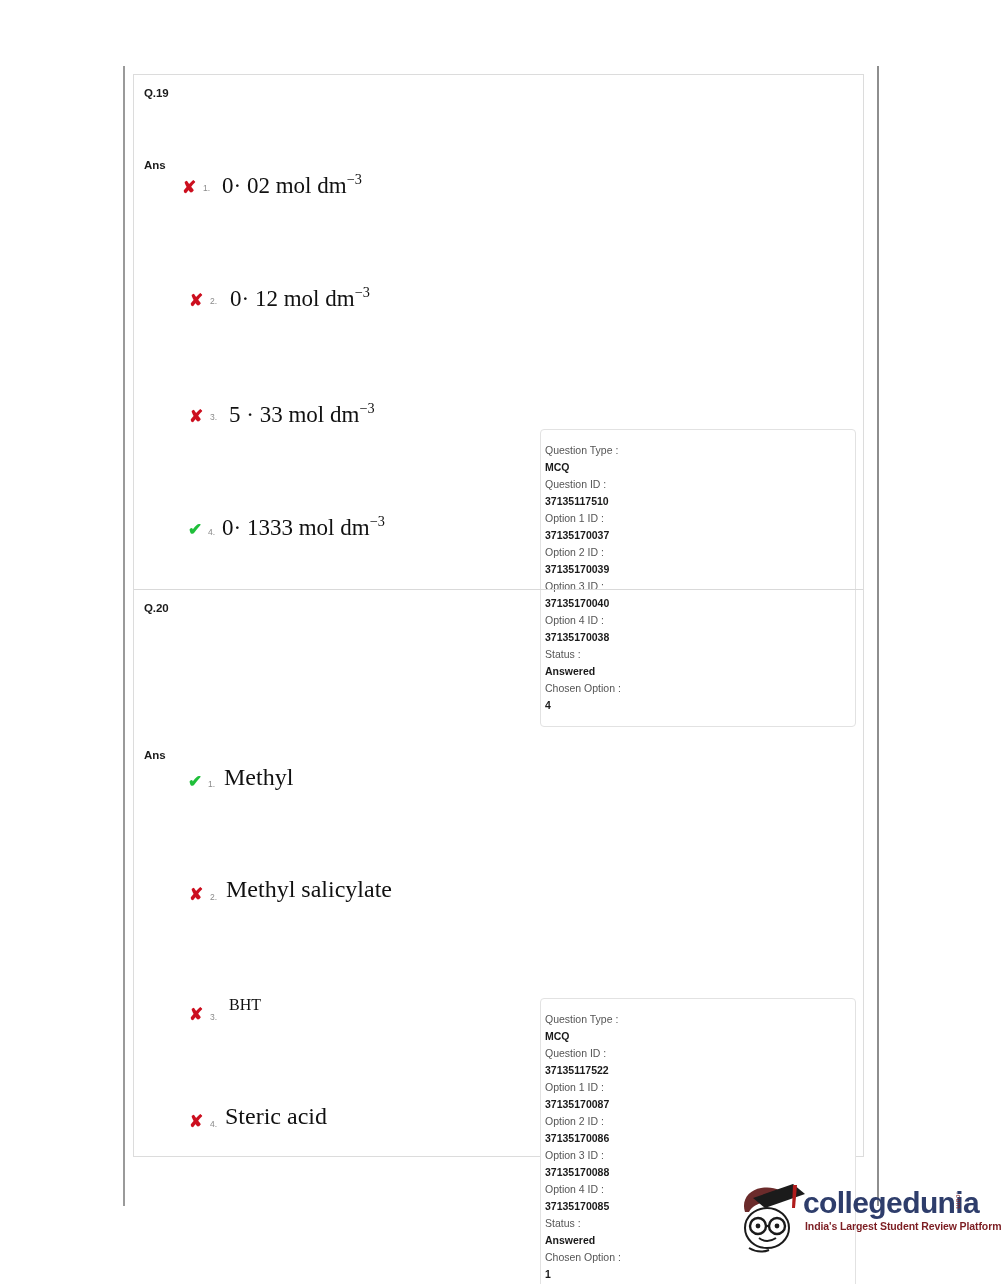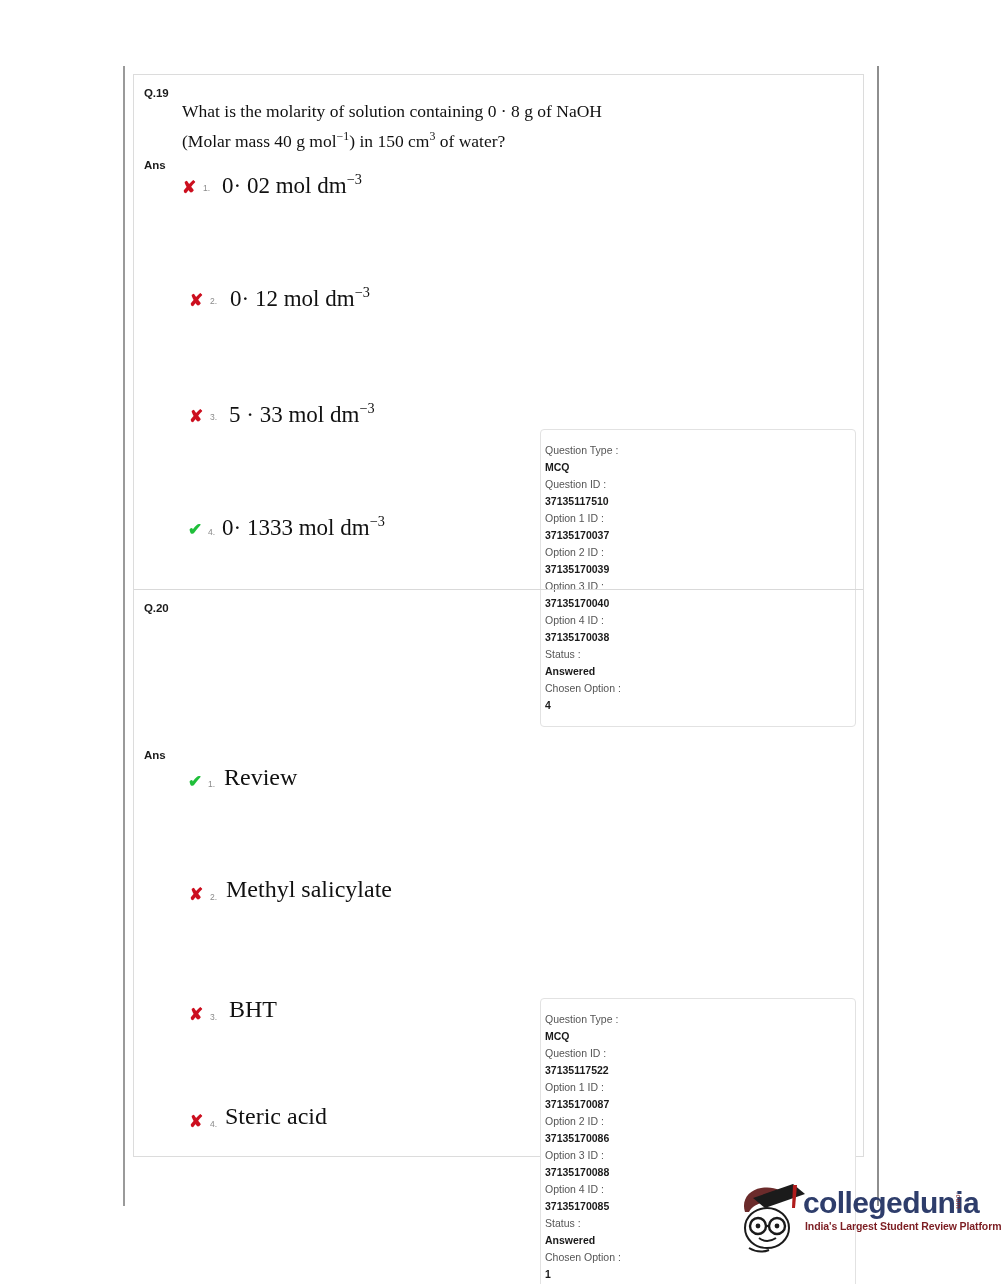--- a/index.html
+++ b/index.html
@@ -267,24 +267,20 @@
 
 <div class="page-rule-left"></div>
 <div class="page-rule-right"></div>
 
 <div class="content-box">
 
   <div class="question" style="position:absolute;left:0;top:0;width:729px;height:514px;">
 
     <div class="qnum" style="left:10px;top:12px;">Q.19</div>
 
-    <div class="qtext q19-stem">
-      <span class="line"><span>What is the molarity of solution containing 0 · 8 g of NaOH</span></span>
-      <span class="line"><span>(Molar mass 40 g mol</span><sup>−1</sup><span>) in 150 cm</span><sup>3</sup><span> of water?</span></span>
-    </div>
 
     <div class="ans-label" style="left:10px;top:84px;">Ans</div>
 
     <div class="options">
 
       <div class="option" style="height:48px;">
         <span class="opt-mark wrong" style="left:44px;top:104px;">✘</span>
         <span class="opt-num" style="left:69px;top:108px;">1.</span>
         <span class="opt-text" style="left:88px;top:96px;font-size:23px;"><span>0· 02 mol dm</span><sup>−3</sup></span>
       </div>
@@ -352,33 +348,33 @@
 
 
 
     <div class="ans-label" style="left:10px;top:159px;">Ans</div>
 
     <div class="options">
 
       <div class="option" style="height:48px;">
         <span class="opt-mark right" style="left:50px;top:183px;">✔</span>
         <span class="opt-num" style="left:74px;top:189px;">1.</span>
-        <span class="opt-text" style="left:90px;top:174px;font-size:24px;"><span>Review</span></span>
+        <span class="opt-text" style="left:90px;top:174px;font-size:24px;"><span>Methyl</span></span>
       </div>
 
       <div class="option" style="height:48px;">
         <span class="opt-mark wrong" style="left:51px;top:248px;">✘</span>
         <span class="opt-num" style="left:76px;top:254px;">2.</span>
         <span class="opt-text" style="left:92px;top:238px;font-size:24px;"><span>Methyl salicylate</span></span>
       </div>
 
       <div class="option" style="height:48px;">
         <span class="opt-mark wrong" style="left:51px;top:320px;">✘</span>
         <span class="opt-num" style="left:76px;top:326px;">3.</span>
-        <span class="opt-text" style="left:95px;top:310px;font-size:24px;"><span>BHT</span></span>
+        <span class="opt-text" style="left:95px;top:310px;font-size:16px;"><span>BHT</span></span>
       </div>
 
       <div class="option" style="height:48px;">
         <span class="opt-mark wrong" style="left:51px;top:379px;">✘</span>
         <span class="opt-num" style="left:76px;top:385px;">4.</span>
         <span class="opt-text" style="left:91px;top:369px;font-size:24px;"><span>Steric acid</span></span>
       </div>
     </div>
 
     <div class="meta-box" style="left:406px;top:408px;">

